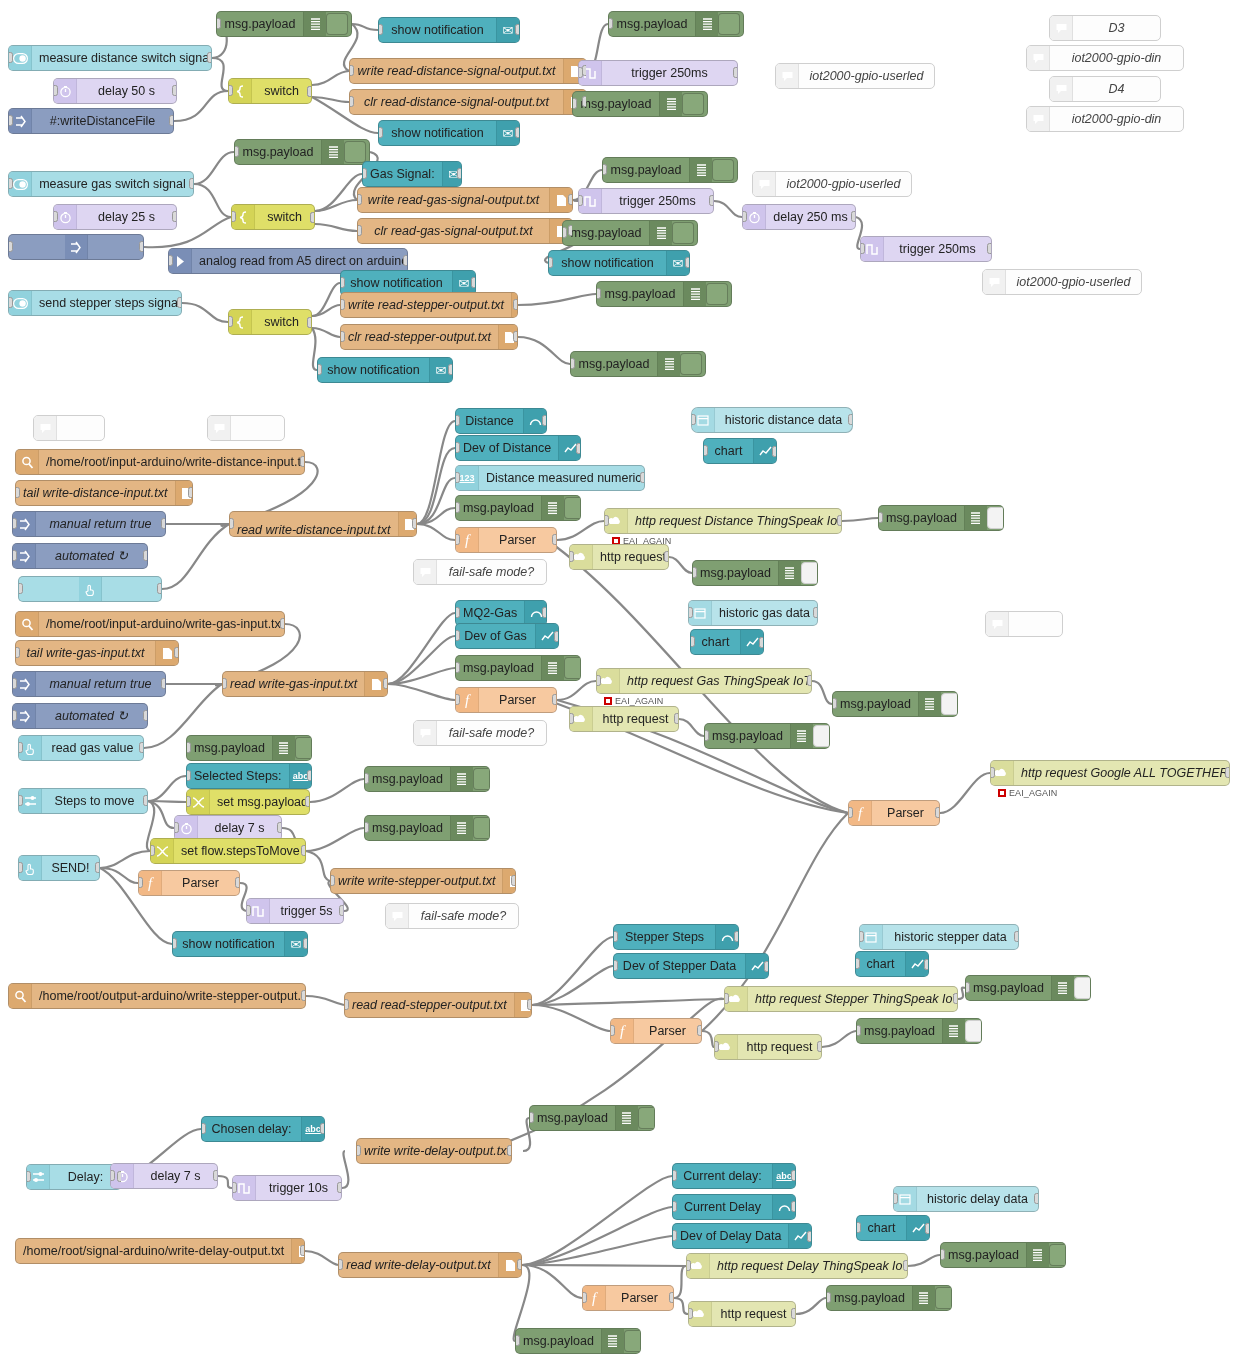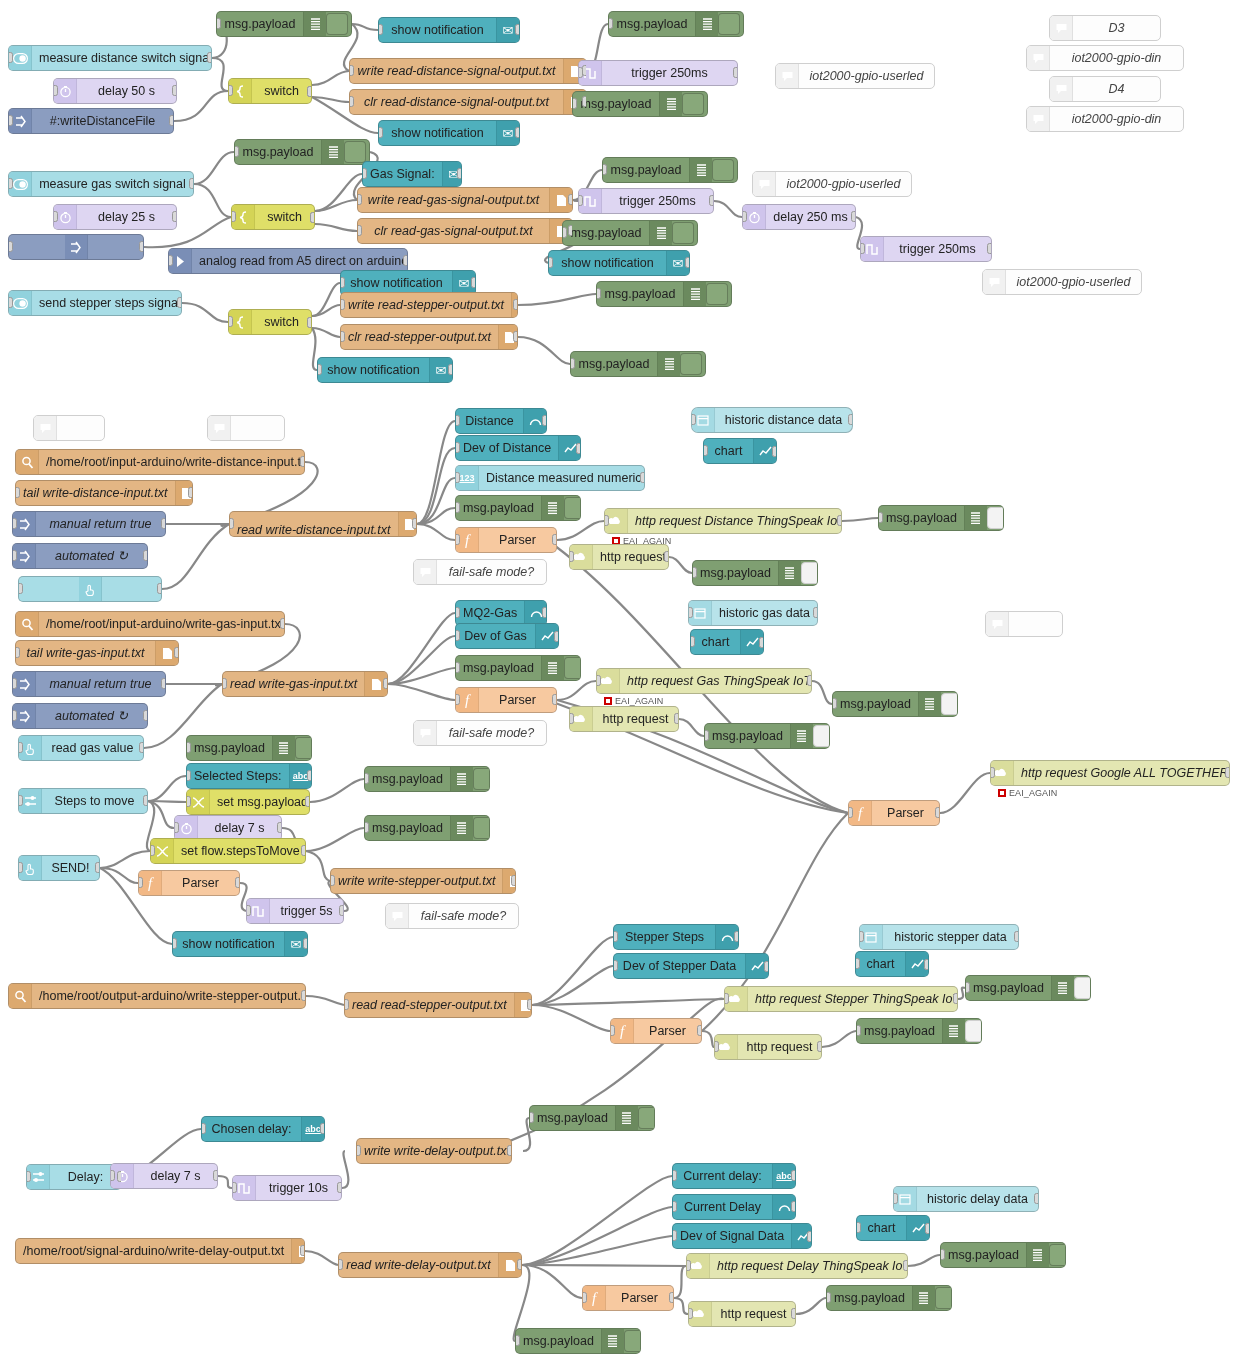--- a/index.html
+++ b/index.html
@@ -1399,21 +1399,21 @@
         <span class="lbl">Current Delay</span>
         <span class="ic r">
           <svg width="13" height="11" viewBox="0 0 13 11">
             <path d="M1.5,9 A5,5 0 0 1 11.5,9" fill="none" stroke="#fff" stroke-width="1.4"></path>
           </svg>
         </span>
         <span class="port in"></span>
         <span class="port out"></span>
       </div>
       <div class="node c-teal" style="left: 672px; top: 1223px; width: 140px;">
-        <span class="lbl">Dev of Signal Data</span>
+        <span class="lbl">Dev of Delay Data</span>
         <span class="ic r">
           <svg width="13" height="11" viewBox="0 0 13 11">
             <polyline points="1,9 4,5 7,7 12,1" fill="none" stroke="#fff" stroke-width="1.4"></polyline>
           </svg>
         </span>
         <span class="port in"></span>
         <span class="port out2a"></span>
         <span class="port out2b"></span>
       </div>
       <div class="node c-teal-ll" style="left: 850px; top: 1186px; width: 146px; margin-left: 43px;">

